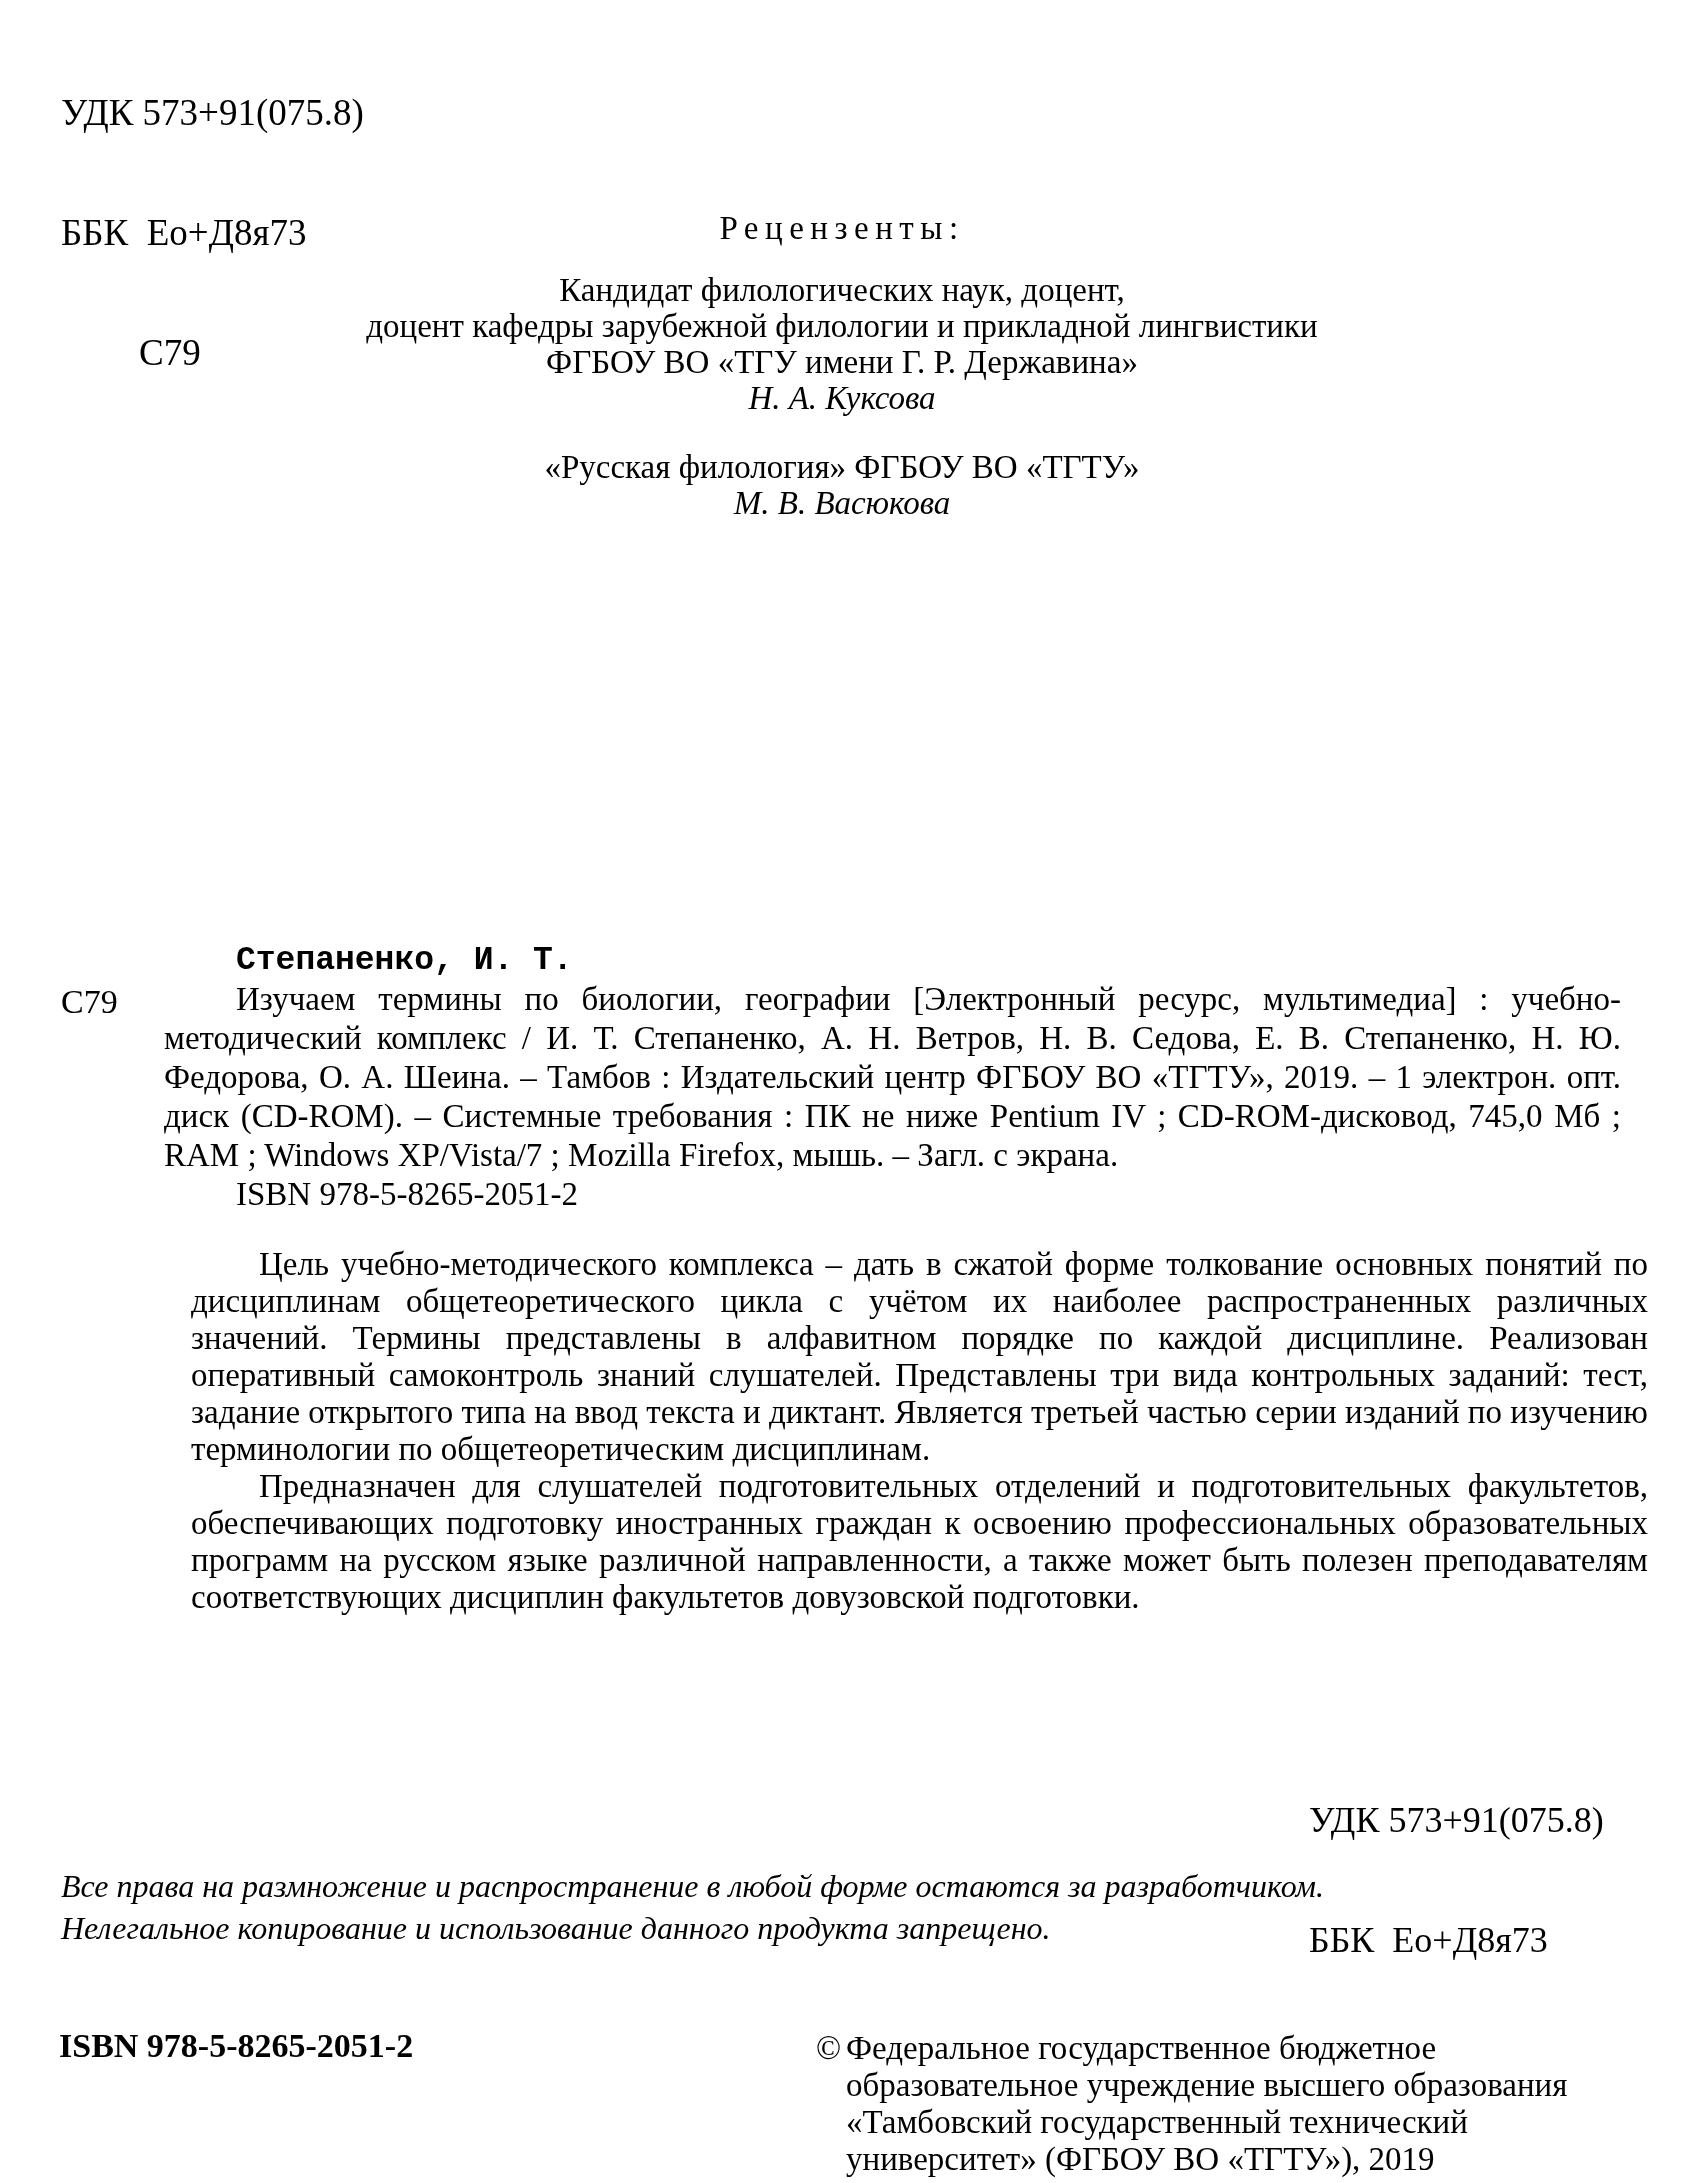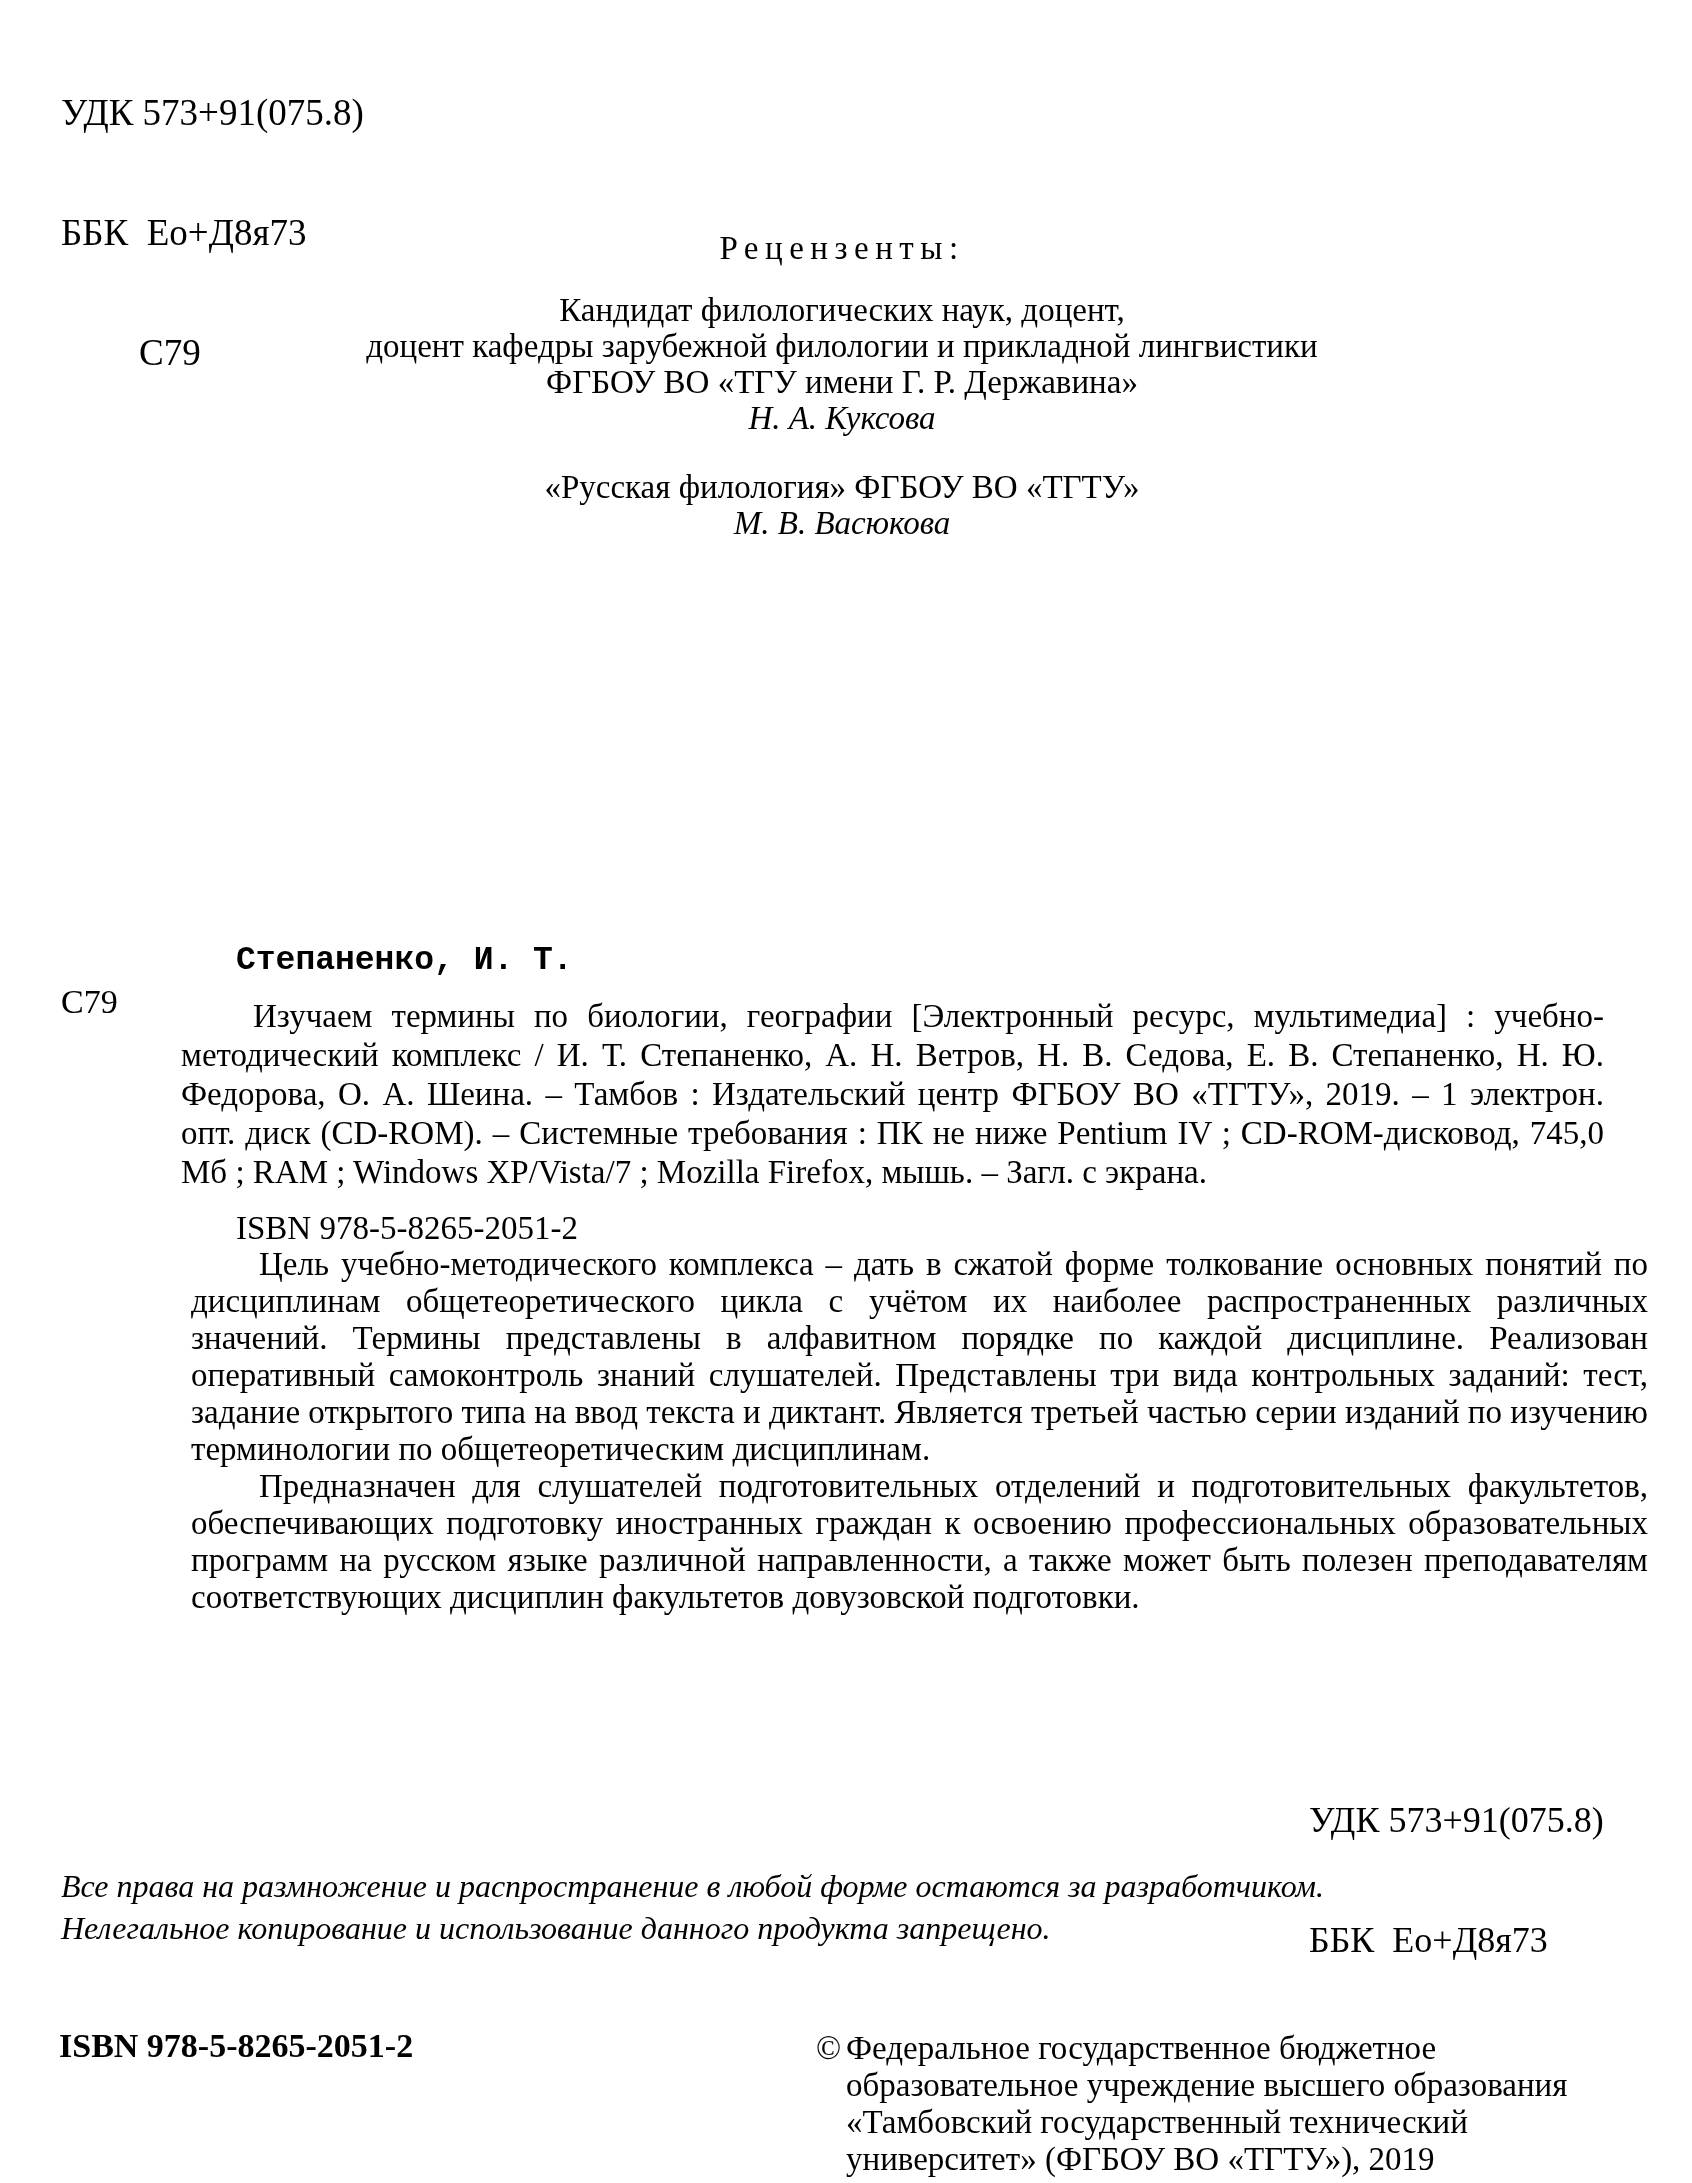--- a/index.html
+++ b/index.html
@@ -33,21 +33,20 @@
 
   
   .reviewers {
     position: absolute;
     left: 61px;
     top: 210px;
     width: 1562px;
     text-align: center;
     font-size: 33px;
     line-height: 36px;
-    margin-top: 20px;
   }
   .reviewers-heading {
     letter-spacing: 6.5px;
     margin-bottom: 26px;
   }
   .reviewer-block-1 { margin-bottom: 33px; }
   .reviewer-name {
     font-style: italic;
   }
 
@@ -61,21 +60,21 @@
     line-height: 39px;
     text-align: justify;
   }
   .entry-head {
     font-weight: bold;
     text-indent: 72px;
     text-align: left;
     font-family: Liberation Mono, monospace;
   }
   .entry-desc {
-    margin: 17px;
+    margin: 0;
     text-indent: 72px;
   }
   .entry-isbn {
     text-indent: 72px;
     text-align: left;
   }
   .entry-code {
     position: absolute;
     left: 61px;
     top: 982px;

